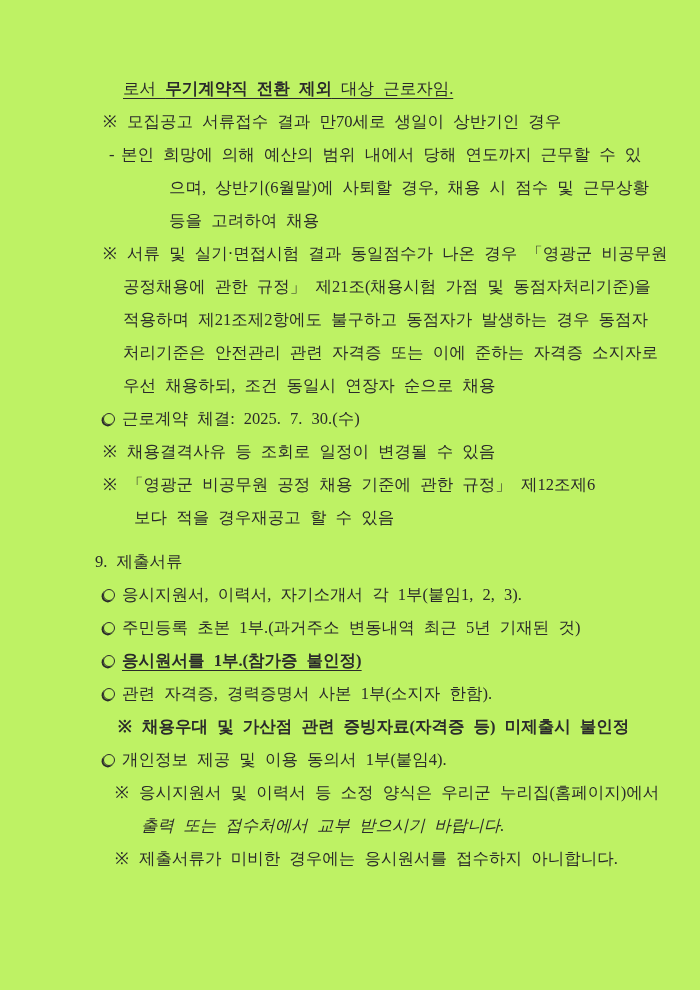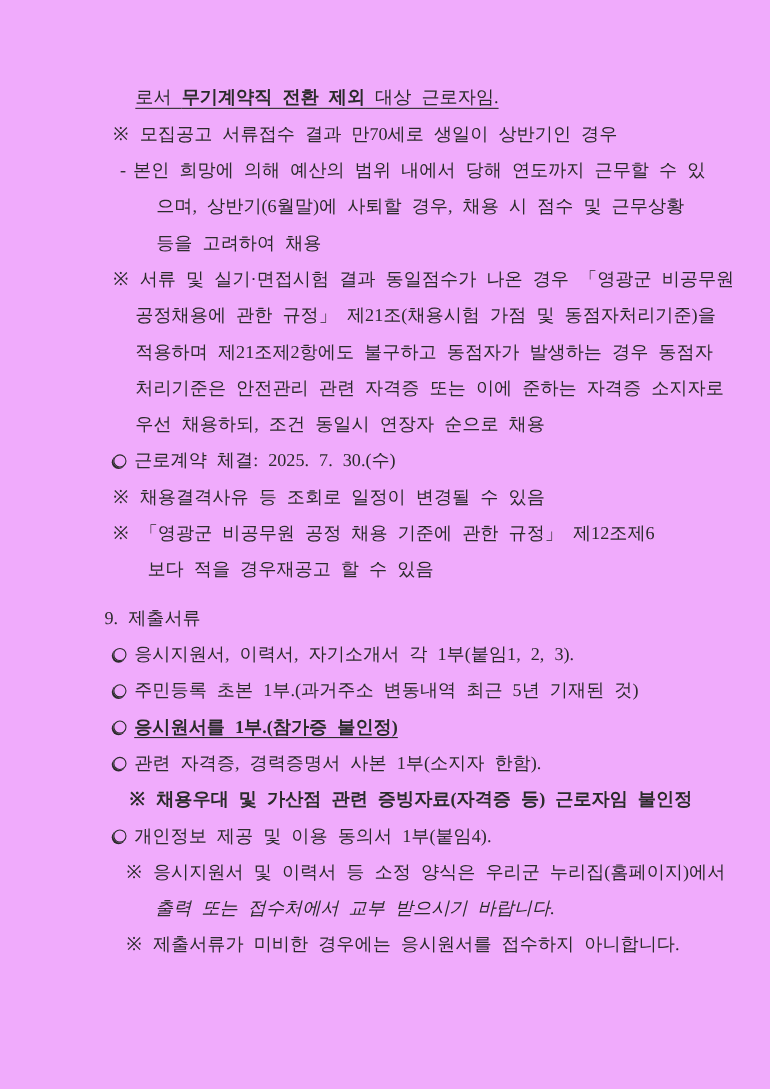--- a/index.html
+++ b/index.html
@@ -4,40 +4,40 @@
 <style>
   html, body {
     margin: 0;
     padding: 0;
     background: #ffffff;
   }
   .page {
     position: relative;
     width: 700px;
     height: 990px;
-    background: #f0abfc;
+    background: #bef264;
     box-sizing: border-box;
     padding: 72px 20px 0 78px;
     overflow: hidden;
     font-family: "Liberation Serif", "DejaVu Serif", serif;
     font-size: 16.5px;
     color: #2b2b2b;
     word-spacing: 5px;
   }
   .line {
     line-height: 33px;
     white-space: nowrap;
   }
   
   .ind-0  { margin-left: 17px;    }  
   .ind-1  { margin-left: 25px; }  
   .ind-1c { margin-left: 45px; }  
   .ind-1d { margin-left: 56px; }  
   .ind-2  { margin-left: 31px; }  
-  .ind-2c { margin-left: 64px; }  
+  .ind-2c { margin-left: 91px; }  
   .ind-3  { margin-left: 40px; }  
   .ind-4  { margin-left: 37px; }  
   .ind-4c { margin-left: 63px; font-style: italic; }  
 
   .gap-before { margin-top: 11px; }
 
   .marker { display: inline-block; }
   .marker.ref  { width: 24px; }
   .marker.dash { width: 12px; }
   .marker.circ { width: 19px; }
@@ -74,19 +74,19 @@
       <div class="line ind-1c"><span class="txt"><span>우선 채용하되, 조건 동일시 연장자 순으로 채용</span></span></div>
       <div class="line ind-1"><span class="marker circ"><span class="circle"></span></span><span class="txt"><span>근로계약 체결: 2025. 7. 30.(수)</span></span></div>
       <div class="line ind-1"><span class="marker ref">※</span><span class="txt"><span>채용결격사유 등 조회로 일정이 변경될 수 있음</span></span></div>
       <div class="line ind-1"><span class="marker ref">※</span><span class="txt"><span>「영광군 비공무원 공정 채용 기준에 관한 규정」 제12조제6</span></span></div>
       <div class="line ind-1d"><span class="txt"><span>보다 적을 경우재공고 할 수 있음</span></span></div>
       <div class="line ind-0 gap-before"><span class="txt"><span>9. 제출서류</span></span></div>
       <div class="line ind-1"><span class="marker circ"><span class="circle"></span></span><span class="txt"><span>응시지원서, 이력서, 자기소개서 각 1부(붙임1, 2, 3).</span></span></div>
       <div class="line ind-1"><span class="marker circ"><span class="circle"></span></span><span class="txt"><span>주민등록 초본 1부.(과거주소 변동내역 최근 5년 기재된 것)</span></span></div>
       <div class="line ind-1 b"><span class="marker circ"><span class="circle"></span></span><span class="txt u"><span>응시원서를 1부.(참가증 불인정)</span></span></div>
       <div class="line ind-1"><span class="marker circ"><span class="circle"></span></span><span class="txt"><span>관련 자격증, 경력증명서 사본 1부(소지자 한함).</span></span></div>
-      <div class="line ind-3 b"><span class="marker ref">※</span><span class="txt"><span>채용우대 및 가산점 관련 증빙자료(자격증 등) 근로자임 불인정</span></span></div>
+      <div class="line ind-3 b"><span class="marker ref">※</span><span class="txt"><span>채용우대 및 가산점 관련 증빙자료(자격증 등) 미제출시 불인정</span></span></div>
       <div class="line ind-1"><span class="marker circ"><span class="circle"></span></span><span class="txt"><span>개인정보 제공 및 이용 동의서 1부(붙임4).</span></span></div>
       <div class="line ind-4"><span class="marker ref">※</span><span class="txt"><span>응시지원서 및 이력서 등 소정 양식은 우리군 누리집(홈페이지)에서</span></span></div>
       <div class="line ind-4c"><span class="txt"><span>출력 또는 접수처에서 교부 받으시기 바랍니다.</span></span></div>
       <div class="line ind-4"><span class="marker ref">※</span><span class="txt"><span>제출서류가 미비한 경우에는 응시원서를 접수하지 아니합니다.</span></span></div>
     </div>
 </div>
 
 </body></html>

